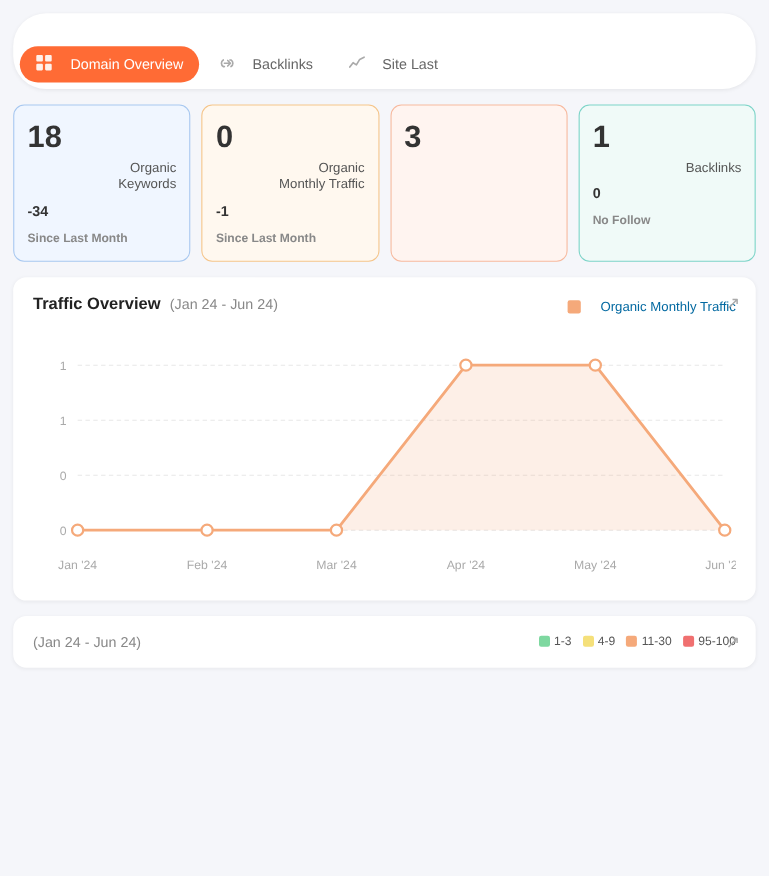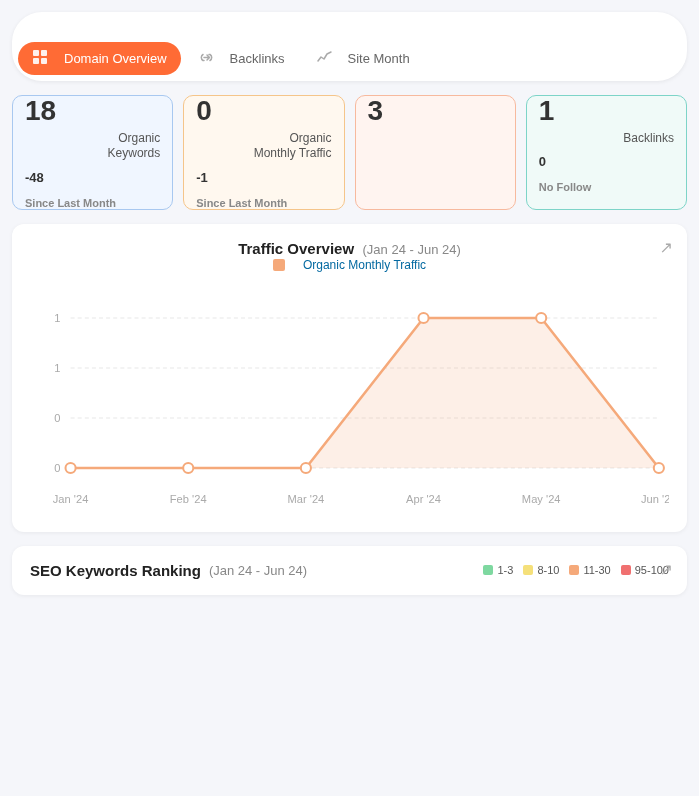--- a/index.html
+++ b/index.html
@@ -47,21 +47,21 @@
     
     .metric-cards {
       display: grid;
       grid-template-columns: repeat(4, 1fr);
       gap: 10px;
       margin-bottom: 14px;
     }
     .metric-card {
       background: #fff;
       border-radius: 10px;
-      padding: 0 12px;
+      padding: 14px 12px;
       border: 1.5px solid #e0e0e0;
     }
     .metric-card.blue { border-color: #a8c8f0; background: #f0f6ff; }
     .metric-card.orange { border-color: #f5c58a; background: #fff8ef; }
     .metric-card.peach { border-color: #f7b99e; background: #fff4f0; }
     .metric-card.teal { border-color: #7dd4c8; background: #f0faf8; }
 
     .metric-value {
       font-size: 28px;
       font-weight: 700;
@@ -91,24 +91,23 @@
     .chart-card {
       background: #fff;
       border-radius: 12px;
       padding: 16px 18px 14px;
       margin-bottom: 14px;
       box-shadow: 0 1px 4px rgba(0,0,0,0.06);
       position: relative;
     }
     .chart-header {
       display: flex;
-      align-items: center;
+      align-items: flex-end;
       justify-content: space-between;
       margin-bottom: 16px;
-      flex-direction: column;
     }
     .chart-title {
       font-size: 15px;
       font-weight: 700;
       color: #222;
     }
     .chart-title-period {
       font-size: 13px;
       font-weight: 400;
       color: #888;
@@ -208,30 +207,30 @@
       </svg>
     </span>
     <span>Backlinks</span>
   </button>
   <button class="nav-tab">
     <span class="nav-tab-icon">
       <svg width="15" height="15" viewBox="0 0 15 15" fill="none">
         <polyline points="1,11 4,7 7,9 10,4 14,2" stroke="#aaa" stroke-width="1.5" stroke-linecap="round" stroke-linejoin="round" fill="none"></polyline>
       </svg>
     </span>
-    <span>Site Month</span>
+    <span>Site Last</span>
   </button>
 </nav>
 
 <div class="metric-cards">
 
   <div class="metric-card blue">
     <div class="metric-value">18</div>
     <div class="metric-label">Organic<br>Keywords</div>
-    <div class="metric-change">-48</div>
+    <div class="metric-change">-34</div>
     <div class="metric-change-label">Since Last Month</div>
   </div>
 
   <div class="metric-card orange">
     <div class="metric-value">0</div>
     <div class="metric-label">Organic<br>Monthly Traffic</div>
     <div class="metric-change">-1</div>
     <div class="metric-change-label">Since Last Month</div>
   </div>
 
@@ -290,30 +289,29 @@
       <text x="388" y="215" text-anchor="middle" font-size="11" fill="#aaa">Apr '24</text>
       <text x="504" y="215" text-anchor="middle" font-size="11" fill="#aaa">May '24</text>
       <text x="620" y="215" text-anchor="middle" font-size="11" fill="#aaa">Jun '24</text>
     </svg>
   </div>
 </div>
 
 <div class="seo-card">
   <span class="export-icon">↗</span>
   <div class="seo-header">
-    <span class="seo-title">SEO Keywords Ranking</span>
     <span class="seo-period">(Jan 24 - Jun 24)</span>
     <div class="seo-legend">
       <div class="seo-legend-item">
         <div class="seo-legend-box" style="background:#7ed8a0;"></div>
         <span>1-3</span>
       </div>
       <div class="seo-legend-item">
         <div class="seo-legend-box" style="background:#f5e07a;"></div>
-        <span>8-10</span>
+        <span>4-9</span>
       </div>
       <div class="seo-legend-item">
         <div class="seo-legend-box" style="background:#f5a97a;"></div>
         <span>11-30</span>
       </div>
       <div class="seo-legend-item">
         <div class="seo-legend-box" style="background:#f07070;"></div>
         <span>95-100</span>
       </div>
     </div>

